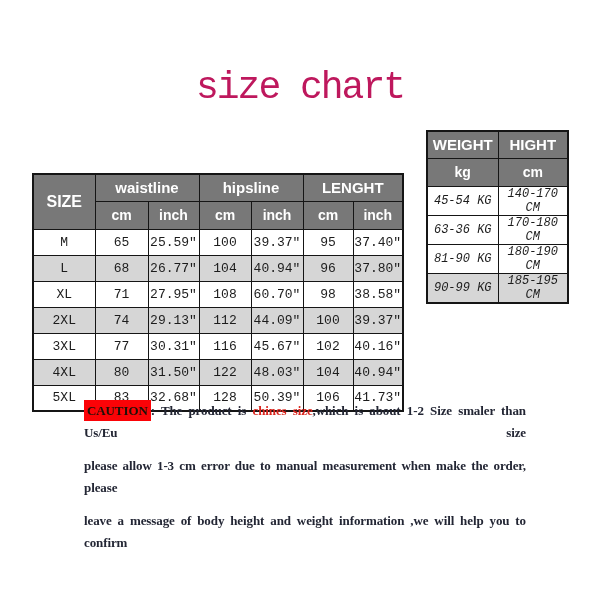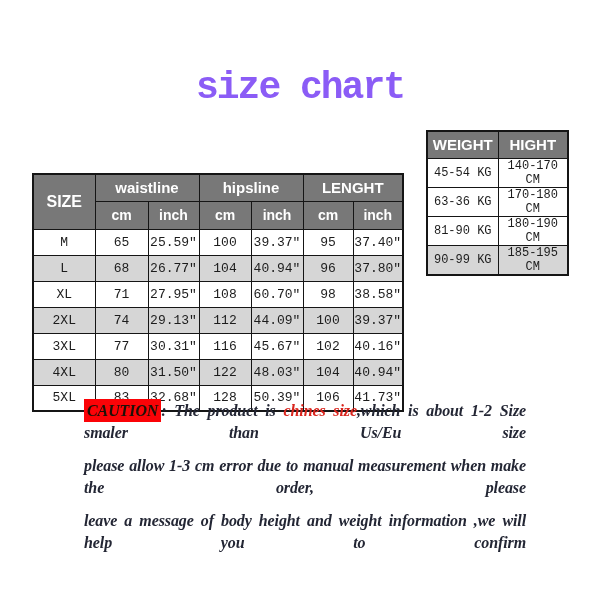--- a/index.html
+++ b/index.html
@@ -3,21 +3,21 @@
 <meta charset="utf-8">
 <style>
   html,body { margin:0; padding:0; background:#ffffff; }
   .page {
     position:relative; width:600px; height:600px; background:#ffffff;
     overflow:hidden; font-family:"Liberation Sans", sans-serif;
   }
   .title {
     position:absolute; top:66px; left:0; width:600px;
     text-align:center; font-family:"Liberation Mono","DejaVu Sans Mono",monospace;
-    font-size:38px; letter-spacing:-2px; color:#8b5cf6; font-weight:700;
+    font-size:38px; letter-spacing:-2px; color:#be185d; font-weight:400;
   }
   table.t {
     position:absolute; border-collapse:collapse; table-layout:fixed;
     border:2px solid #151515;
   }
   table.t td {
     border:1px solid #151515; text-align:center; vertical-align:middle;
     padding:0; overflow:hidden;
   }
   .t-main { left:32px; top:130px; width:370px;margin-top:43px; }
@@ -28,26 +28,26 @@
   td.h {
     background:#787878; color:#ffffff; font-weight:bold;
     font-family:"Liberation Sans", sans-serif; font-size:15px;
   }
   td.h.sub { font-size:14px; }
   td.h.corner { font-size:16px; }
   tr.drow td {
     font-family:"Liberation Mono","DejaVu Sans Mono",monospace;
     font-size:13px; color:#1c1c1c; background:#ffffff;
   }
-  .t-body tr.drow td { font-size:12px; }
+  .t-body tr.drow td { font-size:12px;font-style:italic; }
   tr.drow.alt td { background:#d6d6d6; }
   .caution {
     position:absolute; left:84px; top:400px; width:442px;
     font-family:"Liberation Serif", serif; font-weight:bold;
-    font-size:16px; letter-spacing:-0.1px; color:#232634;font-style:italic;
+    font-size:13px; letter-spacing:-0.1px; color:#232634;
   }
   .cline {
     text-align:justify; text-align-last:justify;
     line-height:22px; margin-bottom:11px; white-space:normal;
   }
   .hl { background:#fb0307; color:#1d1208; padding:3px 3px; }
   .red { color:#d9251d; }
 </style>
 </head>
 <body>
@@ -150,20 +150,24 @@
   <table class="t t-body">
     <colgroup>
         <col style="width:71px">
         <col style="width:70px">
       </colgroup>
     <tbody>
       <tr class="hrow">
         <td class="h">WEIGHT</td>
         <td class="h">HIGHT</td>
       </tr>
+      <tr class="hrow2">
+        <td class="h sub">kg</td>
+        <td class="h sub">cm</td>
+      </tr>
       <tr class="drow">
         <td>45-54 KG</td>
         <td>140-170 CM</td>
       </tr>
       <tr class="drow">
         <td>63-36 KG</td>
         <td>170-180 CM</td>
       </tr>
       <tr class="drow">
         <td>81-90 KG</td>

